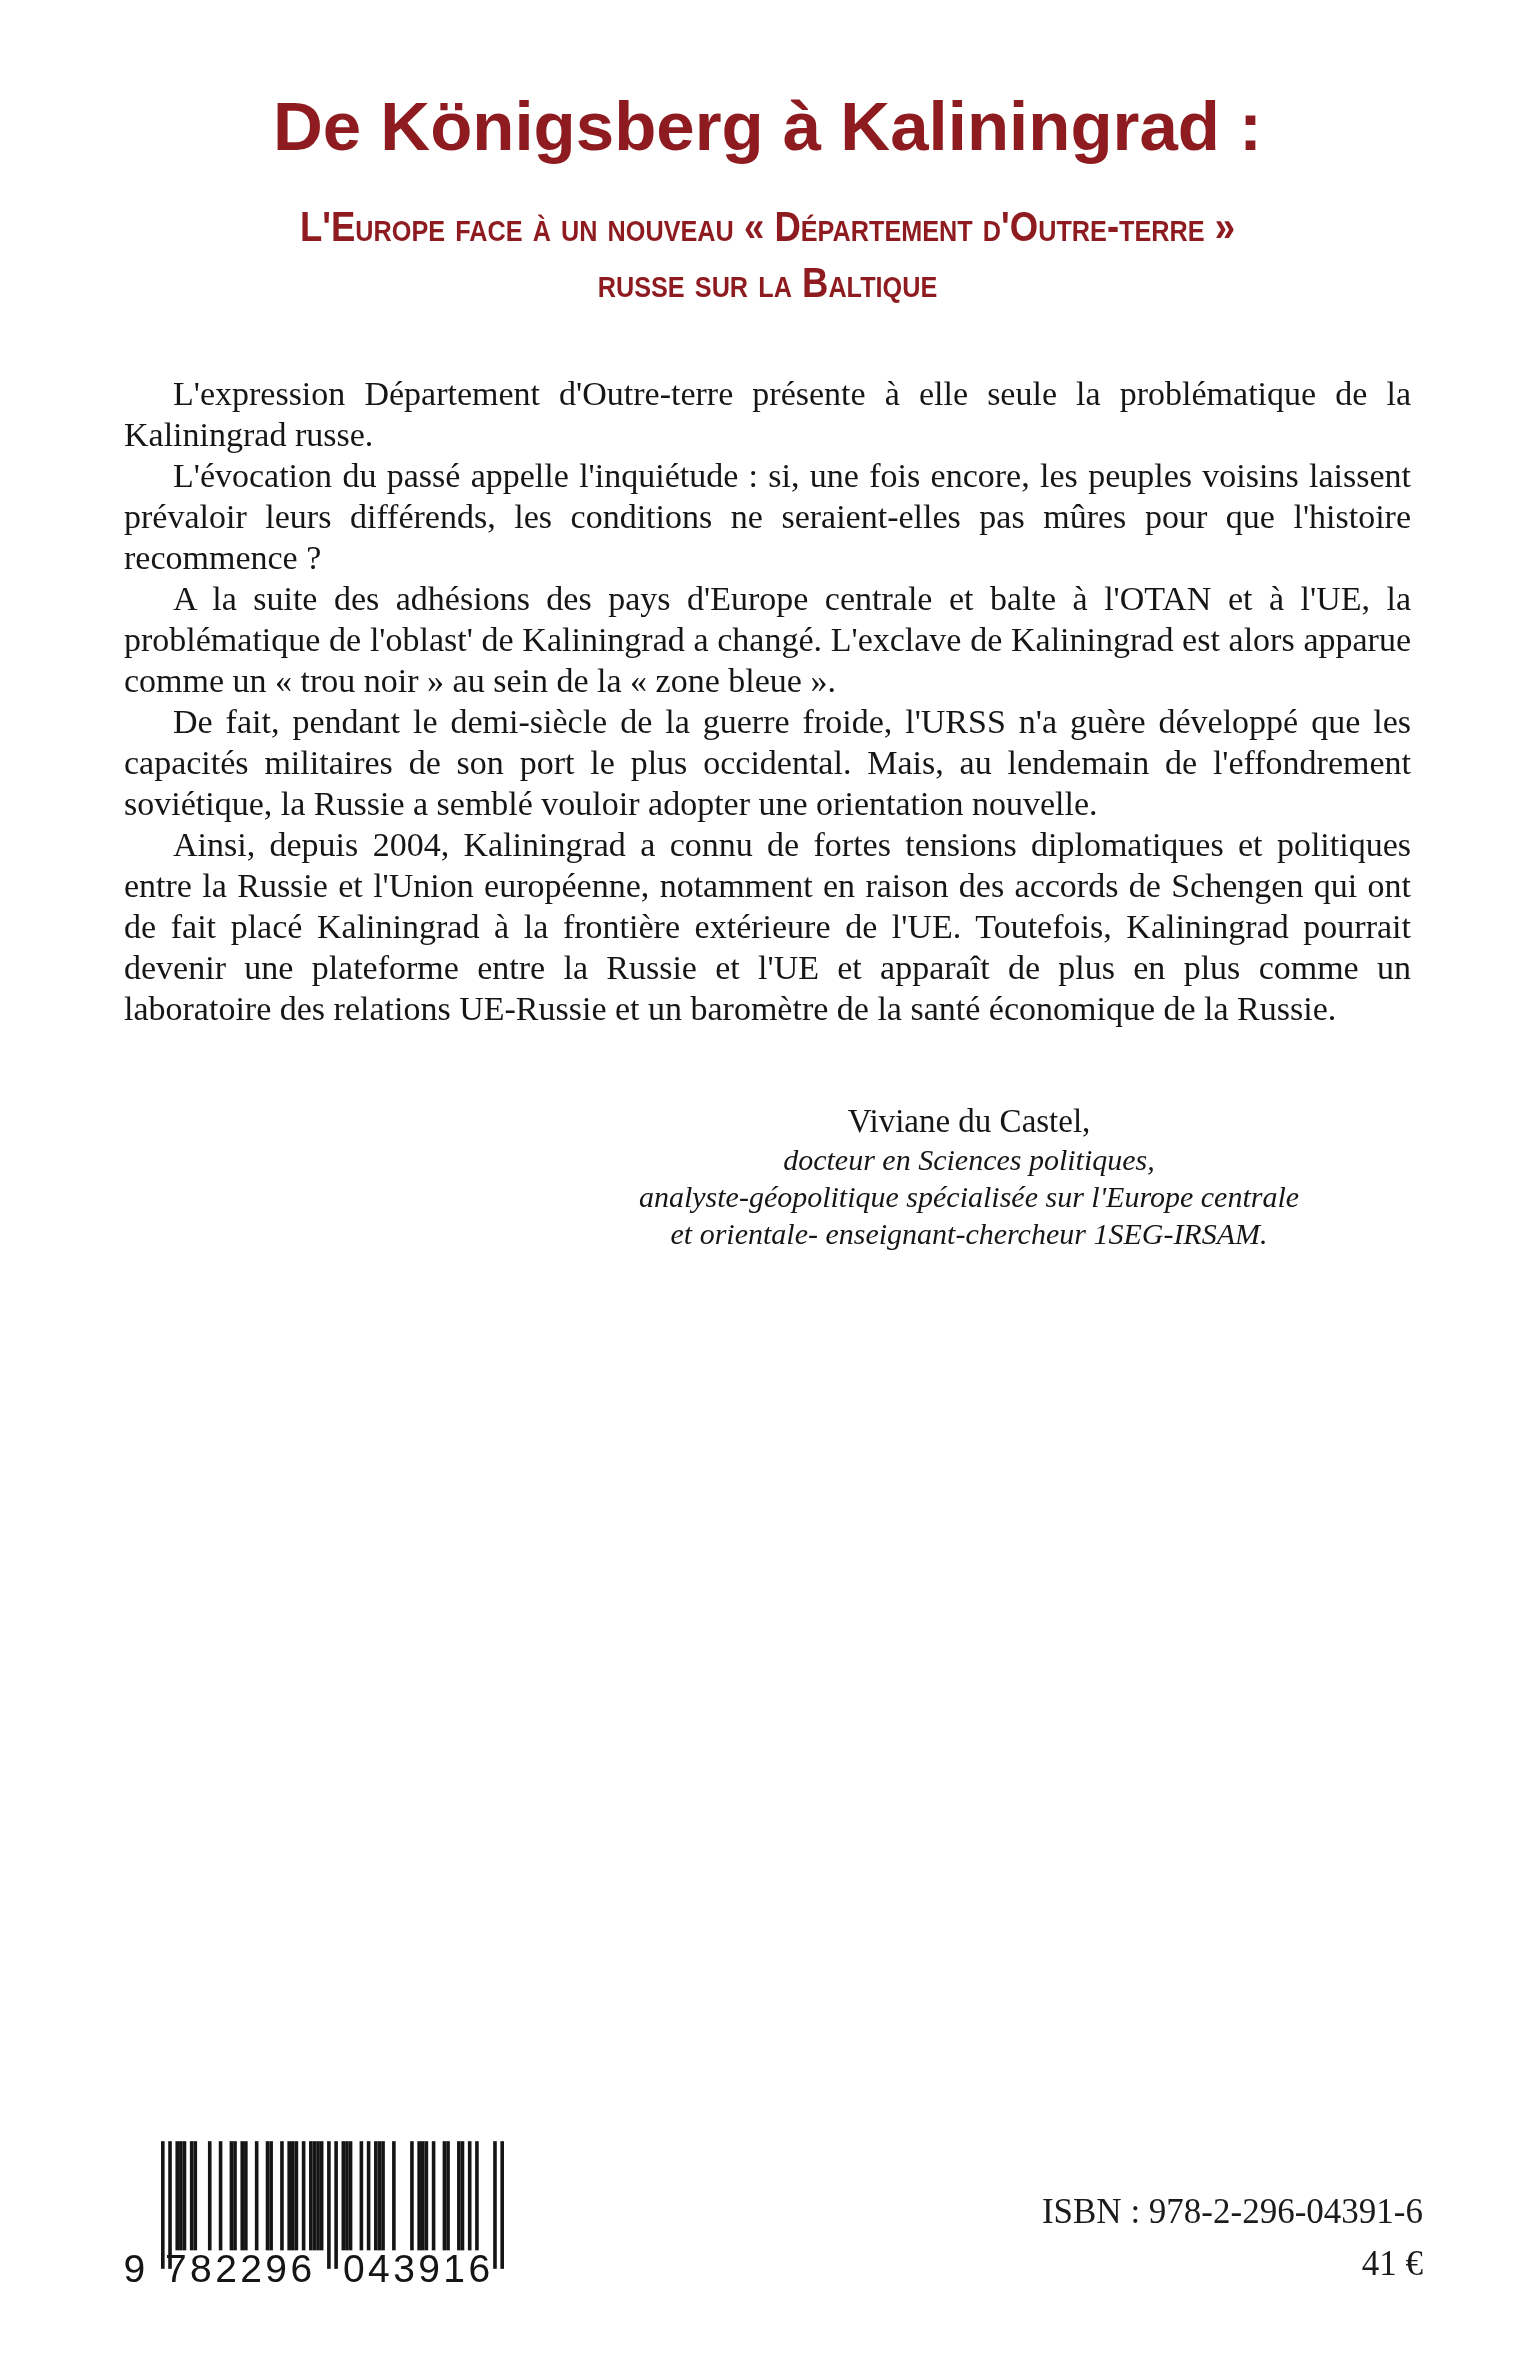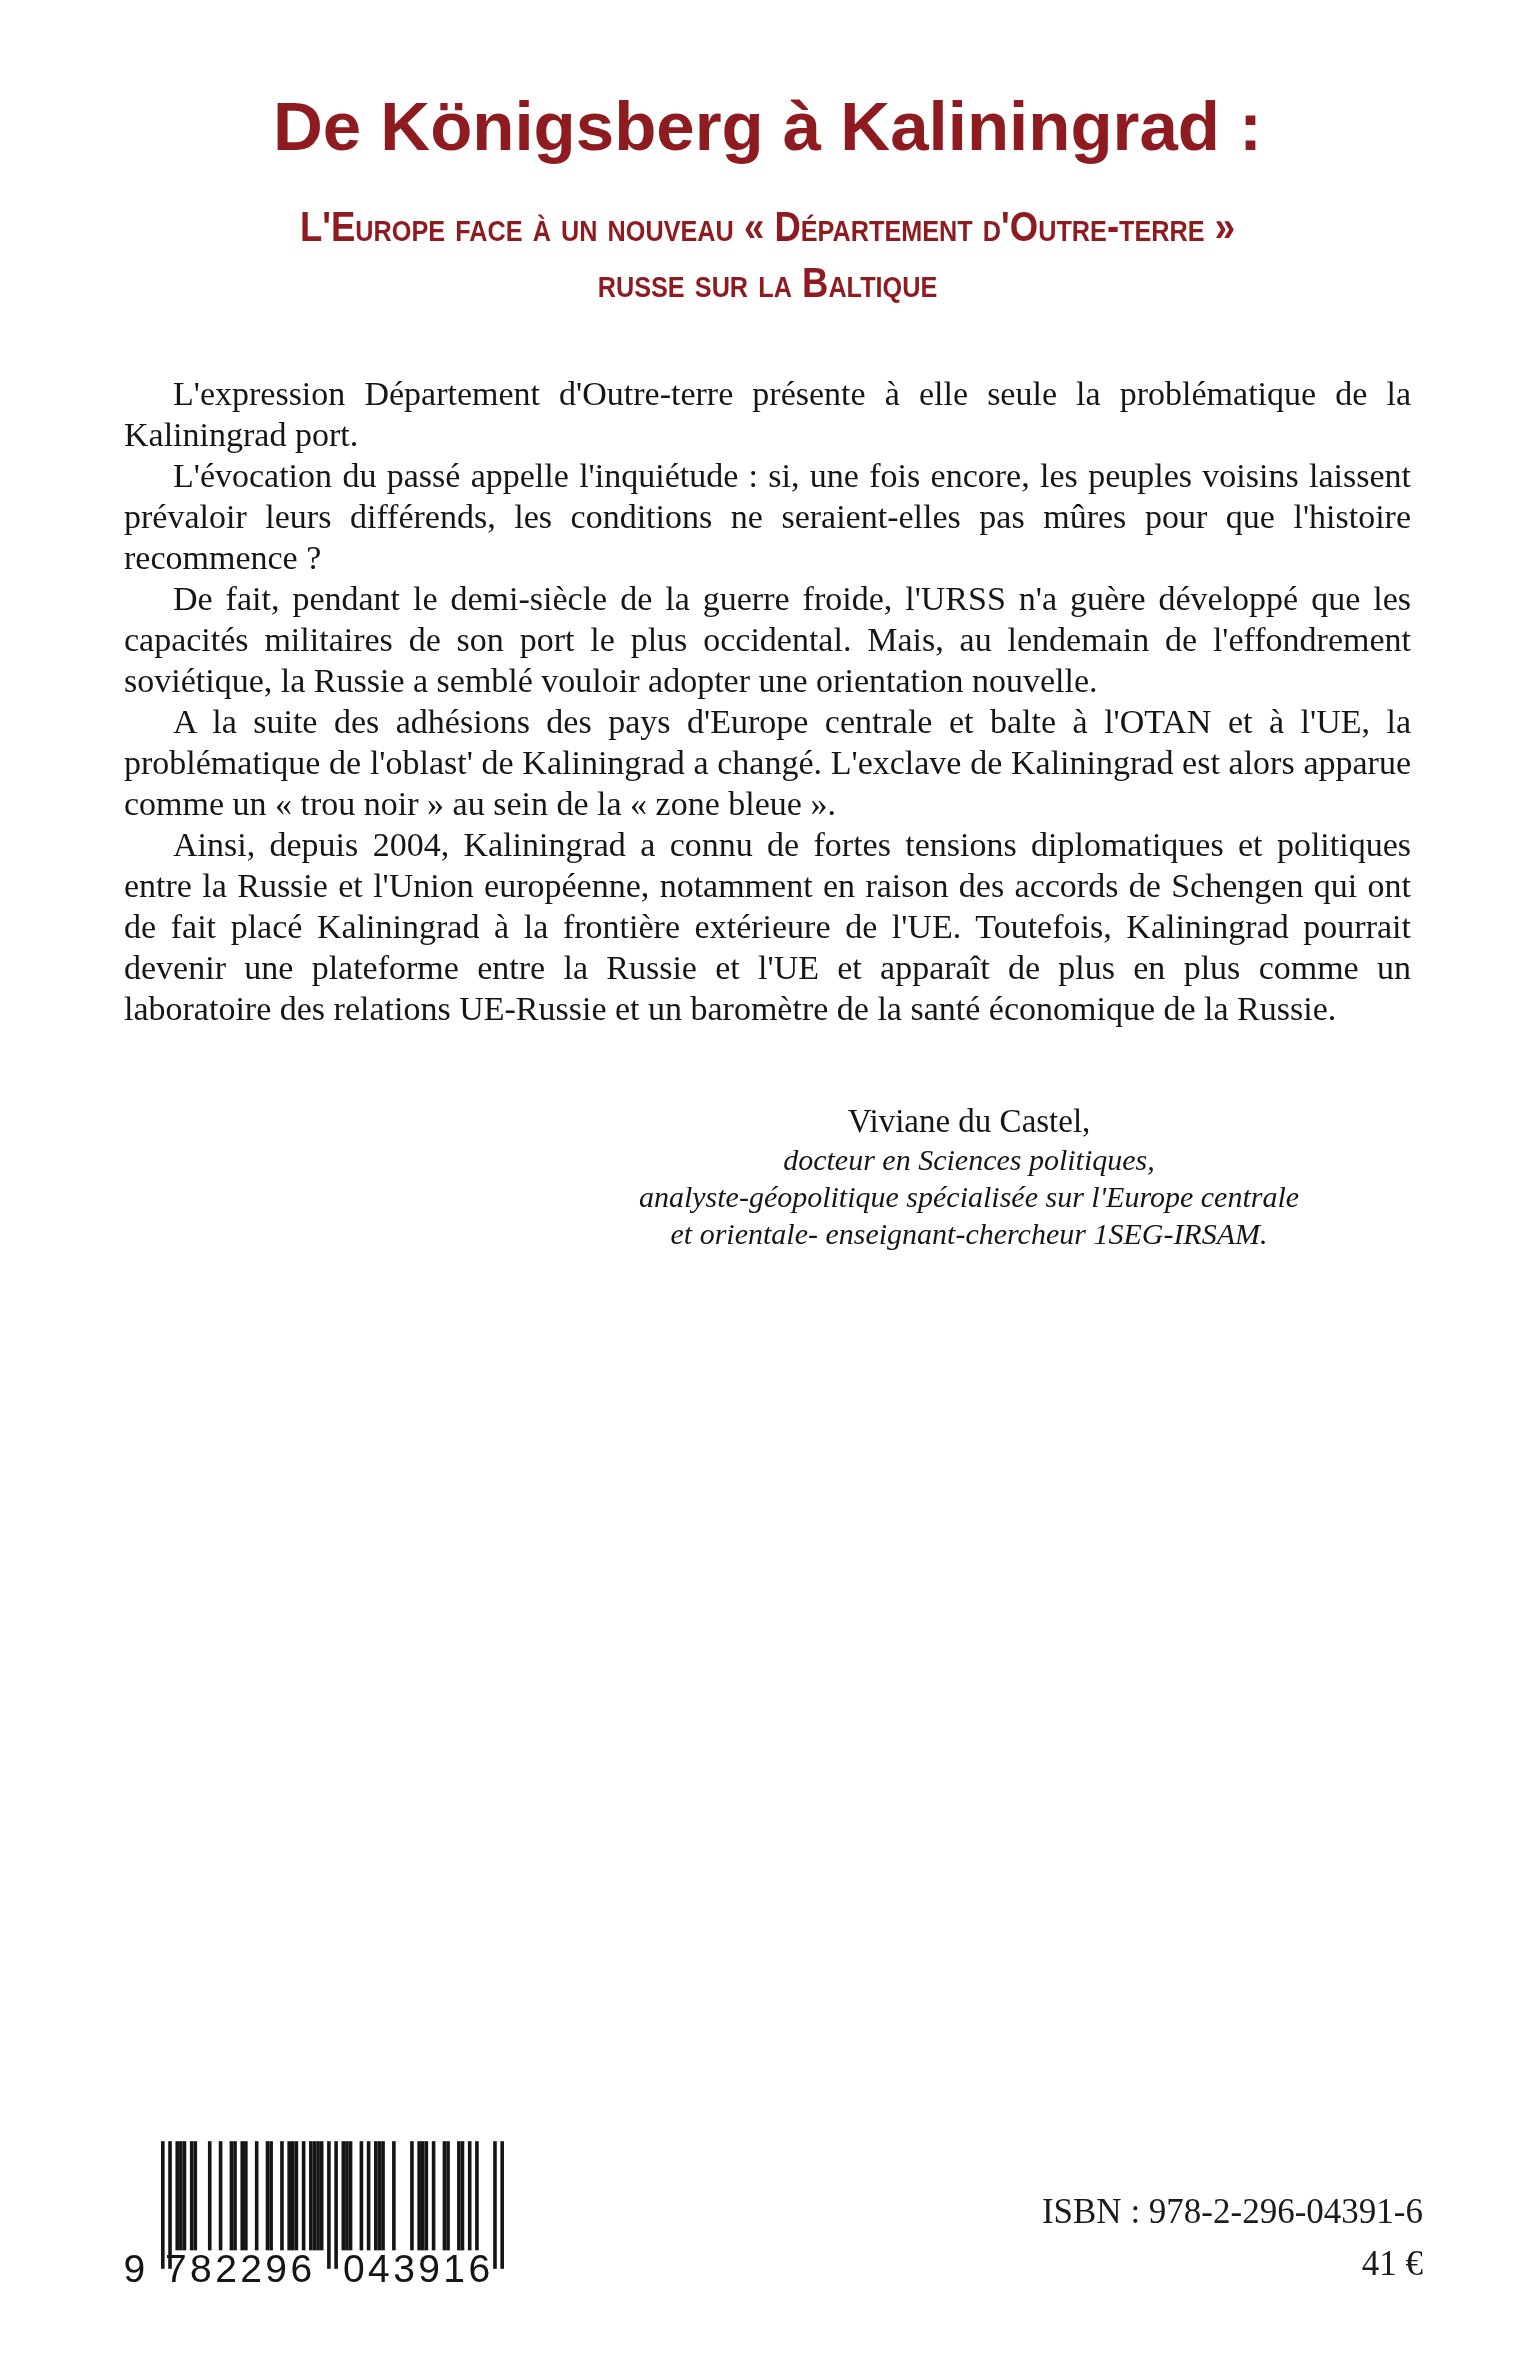--- a/index.html
+++ b/index.html
@@ -96,24 +96,24 @@
 <div class="cover">
 
   <h1 class="title">De Königsberg à Kaliningrad :</h1>
 
   <div class="subtitle-block">
     <div class="subtitle-line">L'Europe face à un nouveau « Département d'Outre-terre »</div>
     <div class="subtitle-line">russe sur la Baltique</div>
   </div>
 
   <div class="body-text">
-    <p>L'expression Département d'Outre-terre présente à elle seule la problématique de la Kaliningrad port.</p>
+    <p>L'expression Département d'Outre-terre présente à elle seule la problématique de la Kaliningrad russe.</p>
     <p>L'évocation du passé appelle l'inquiétude : si, une fois encore, les peuples voisins laissent prévaloir leurs différends, les conditions ne seraient-elles pas mûres pour que l'histoire recommence ?</p>
+    <p>A la suite des adhésions des pays d'Europe centrale et balte à l'OTAN et à l'UE, la problématique de l'oblast' de Kaliningrad a changé. L'exclave de Kaliningrad est alors apparue comme un « trou noir » au sein de la « zone bleue ».</p>
     <p>De fait, pendant le demi-siècle de la guerre froide, l'URSS n'a guère développé que les capacités militaires de son port le plus occidental. Mais, au lendemain de l'effondrement soviétique, la Russie a semblé vouloir adopter une orientation nouvelle.</p>
-    <p>A la suite des adhésions des pays d'Europe centrale et balte à l'OTAN et à l'UE, la problématique de l'oblast' de Kaliningrad a changé. L'exclave de Kaliningrad est alors apparue comme un « trou noir » au sein de la « zone bleue ».</p>
     <p>Ainsi, depuis 2004, Kaliningrad a connu de fortes tensions diplomatiques et politiques entre la Russie et l'Union européenne, notamment en raison des accords de Schengen qui ont de fait placé Kaliningrad à la frontière extérieure de l'UE. Toutefois, Kaliningrad pourrait devenir une plateforme entre la Russie et l'UE et apparaît de plus en plus comme un laboratoire des relations UE-Russie et un baromètre de la santé économique de la Russie.</p>
   </div>
 
   <div class="author-block">
     <div class="author-name">Viviane du Castel,</div>
     <div class="author-role">docteur en Sciences politiques,</div>
     <div class="author-role">analyste-géopolitique spécialisée sur l'Europe centrale</div>
     <div class="author-role">et orientale- enseignant-chercheur 1SEG-IRSAM.</div>
   </div>
 

